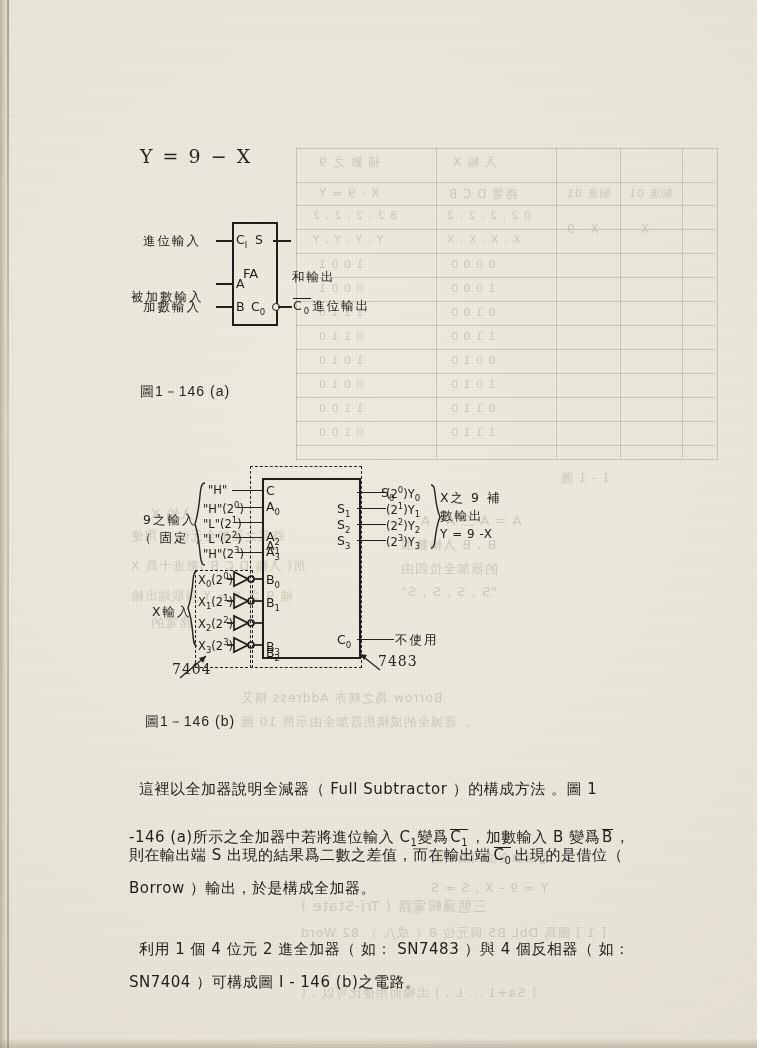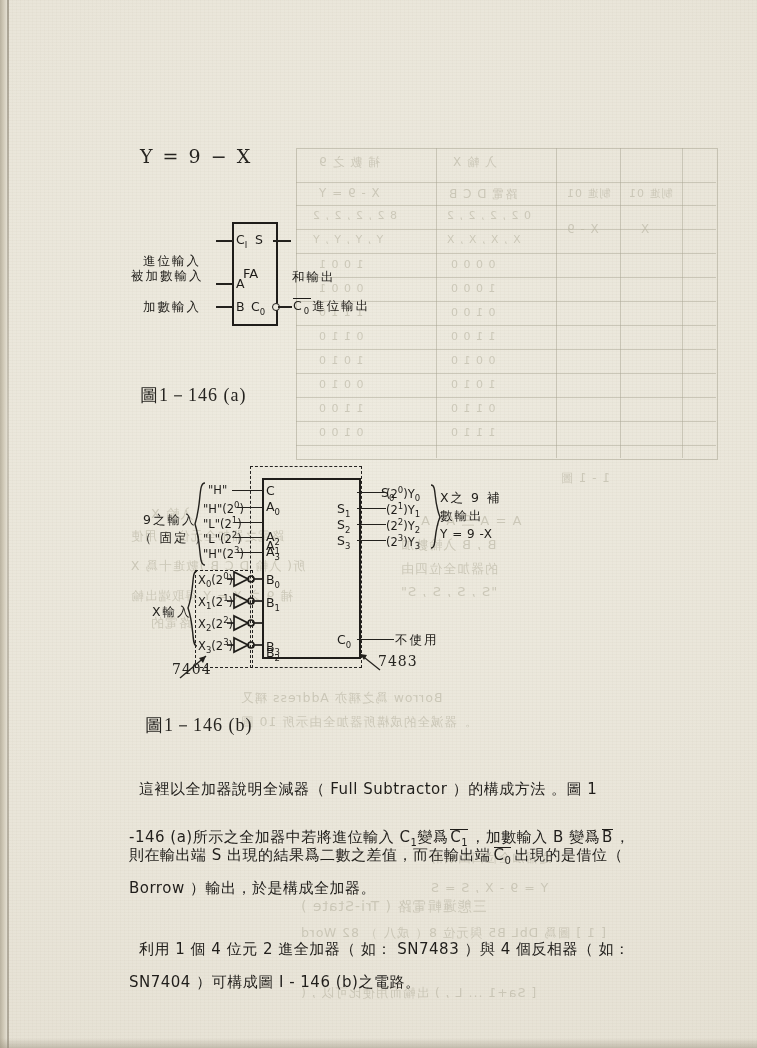--- a/index.html
+++ b/index.html
@@ -47,22 +47,22 @@
 
   
   #hdr{position:absolute;left:0;top:80px;width:733px;text-align:right;
        font-size:14.5px;color:#2b2a26;font-weight:700;letter-spacing:2px;}
   #hdr .pg{font-family:"DejaVu Serif","Liberation Serif",serif;font-size:17px;
        font-style:italic;font-weight:700;margin-left:10px;letter-spacing:0;}
 
   
   .eq{position:absolute;font-family:"DejaVu Serif","Liberation Serif",serif;
       font-size:19px;color:#25231f;letter-spacing:2px;}
-  .cap{position:absolute;font-size:18px;color:#262420;letter-spacing:1px;
-       font-family:Liberation Serif, serif;}
+  .cap{position:absolute;font-size:14px;color:#262420;letter-spacing:1px;
+       font-family:Liberation Sans, sans-serif;}
   .lbl{position:absolute;font-size:12.5px;color:#23211d;letter-spacing:.5px;white-space:nowrap;}
   .lbl-cjk{position:absolute;font-size:12.5px;color:#23211d;letter-spacing:2px;white-space:nowrap;}
   .pin{position:absolute;font-size:12.5px;color:#1e1c19;white-space:nowrap;
        font-family:"DejaVu Sans","Liberation Sans",sans-serif;}
   .small{font-size:8.5px;vertical-align:sub;}
   .sup{font-size:8.5px;vertical-align:super;}
   .ovl{border-top:1.4px solid #1e1c19;padding-top:0px;display:inline-block;line-height:1.05;}
 
   
   .wire{position:absolute;background:#23211d;}
@@ -168,22 +168,22 @@
     <div class="pin" style="left:251px;top:299px;">C<span class="small">0</span></div>
 
     <div class="wire" style="left:216px;top:240px;width:17px;height:1.6px;"></div>
     <div class="wire" style="left:216px;top:283px;width:17px;height:1.6px;"></div>
     <div class="wire" style="left:216px;top:306px;width:17px;height:1.6px;"></div>
 
     <div class="wire" style="left:273px;top:240px;width:18px;height:1.6px;"></div>
     <div class="bub" style="left:272px;top:303px;"></div>
     <div class="wire" style="left:278px;top:306px;width:14px;height:1.6px;"></div>
 
-    <div class="lbl-cjk" style="left:143px;top:233px;margin-top:20px;">進位輸入</div>
-    <div class="lbl-cjk" style="left:131px;top:268px;text-align:center;">被加數輸入</div>
+    <div class="lbl-cjk" style="left:143px;top:233px;">進位輸入</div>
+    <div class="lbl-cjk" style="left:131px;top:289px;text-align:center;">被加數輸入</div>
     <div class="lbl-cjk" style="left:143px;top:299px;">加數輸入</div>
 
     <div class="lbl-cjk" style="left:292px;top:233px;margin-top:36px;">和輸出</div>
     <div class="lbl-cjk" style="left:293px;top:298px;"><span class="ovl">C<span class="small">0</span></span><span style="margin-left:1px">進位輸出</span></div>
 
     <div class="cap" style="left:140px;top:383px;">圖1－146 (a)</div>
   </div>
 
   <div>
 

